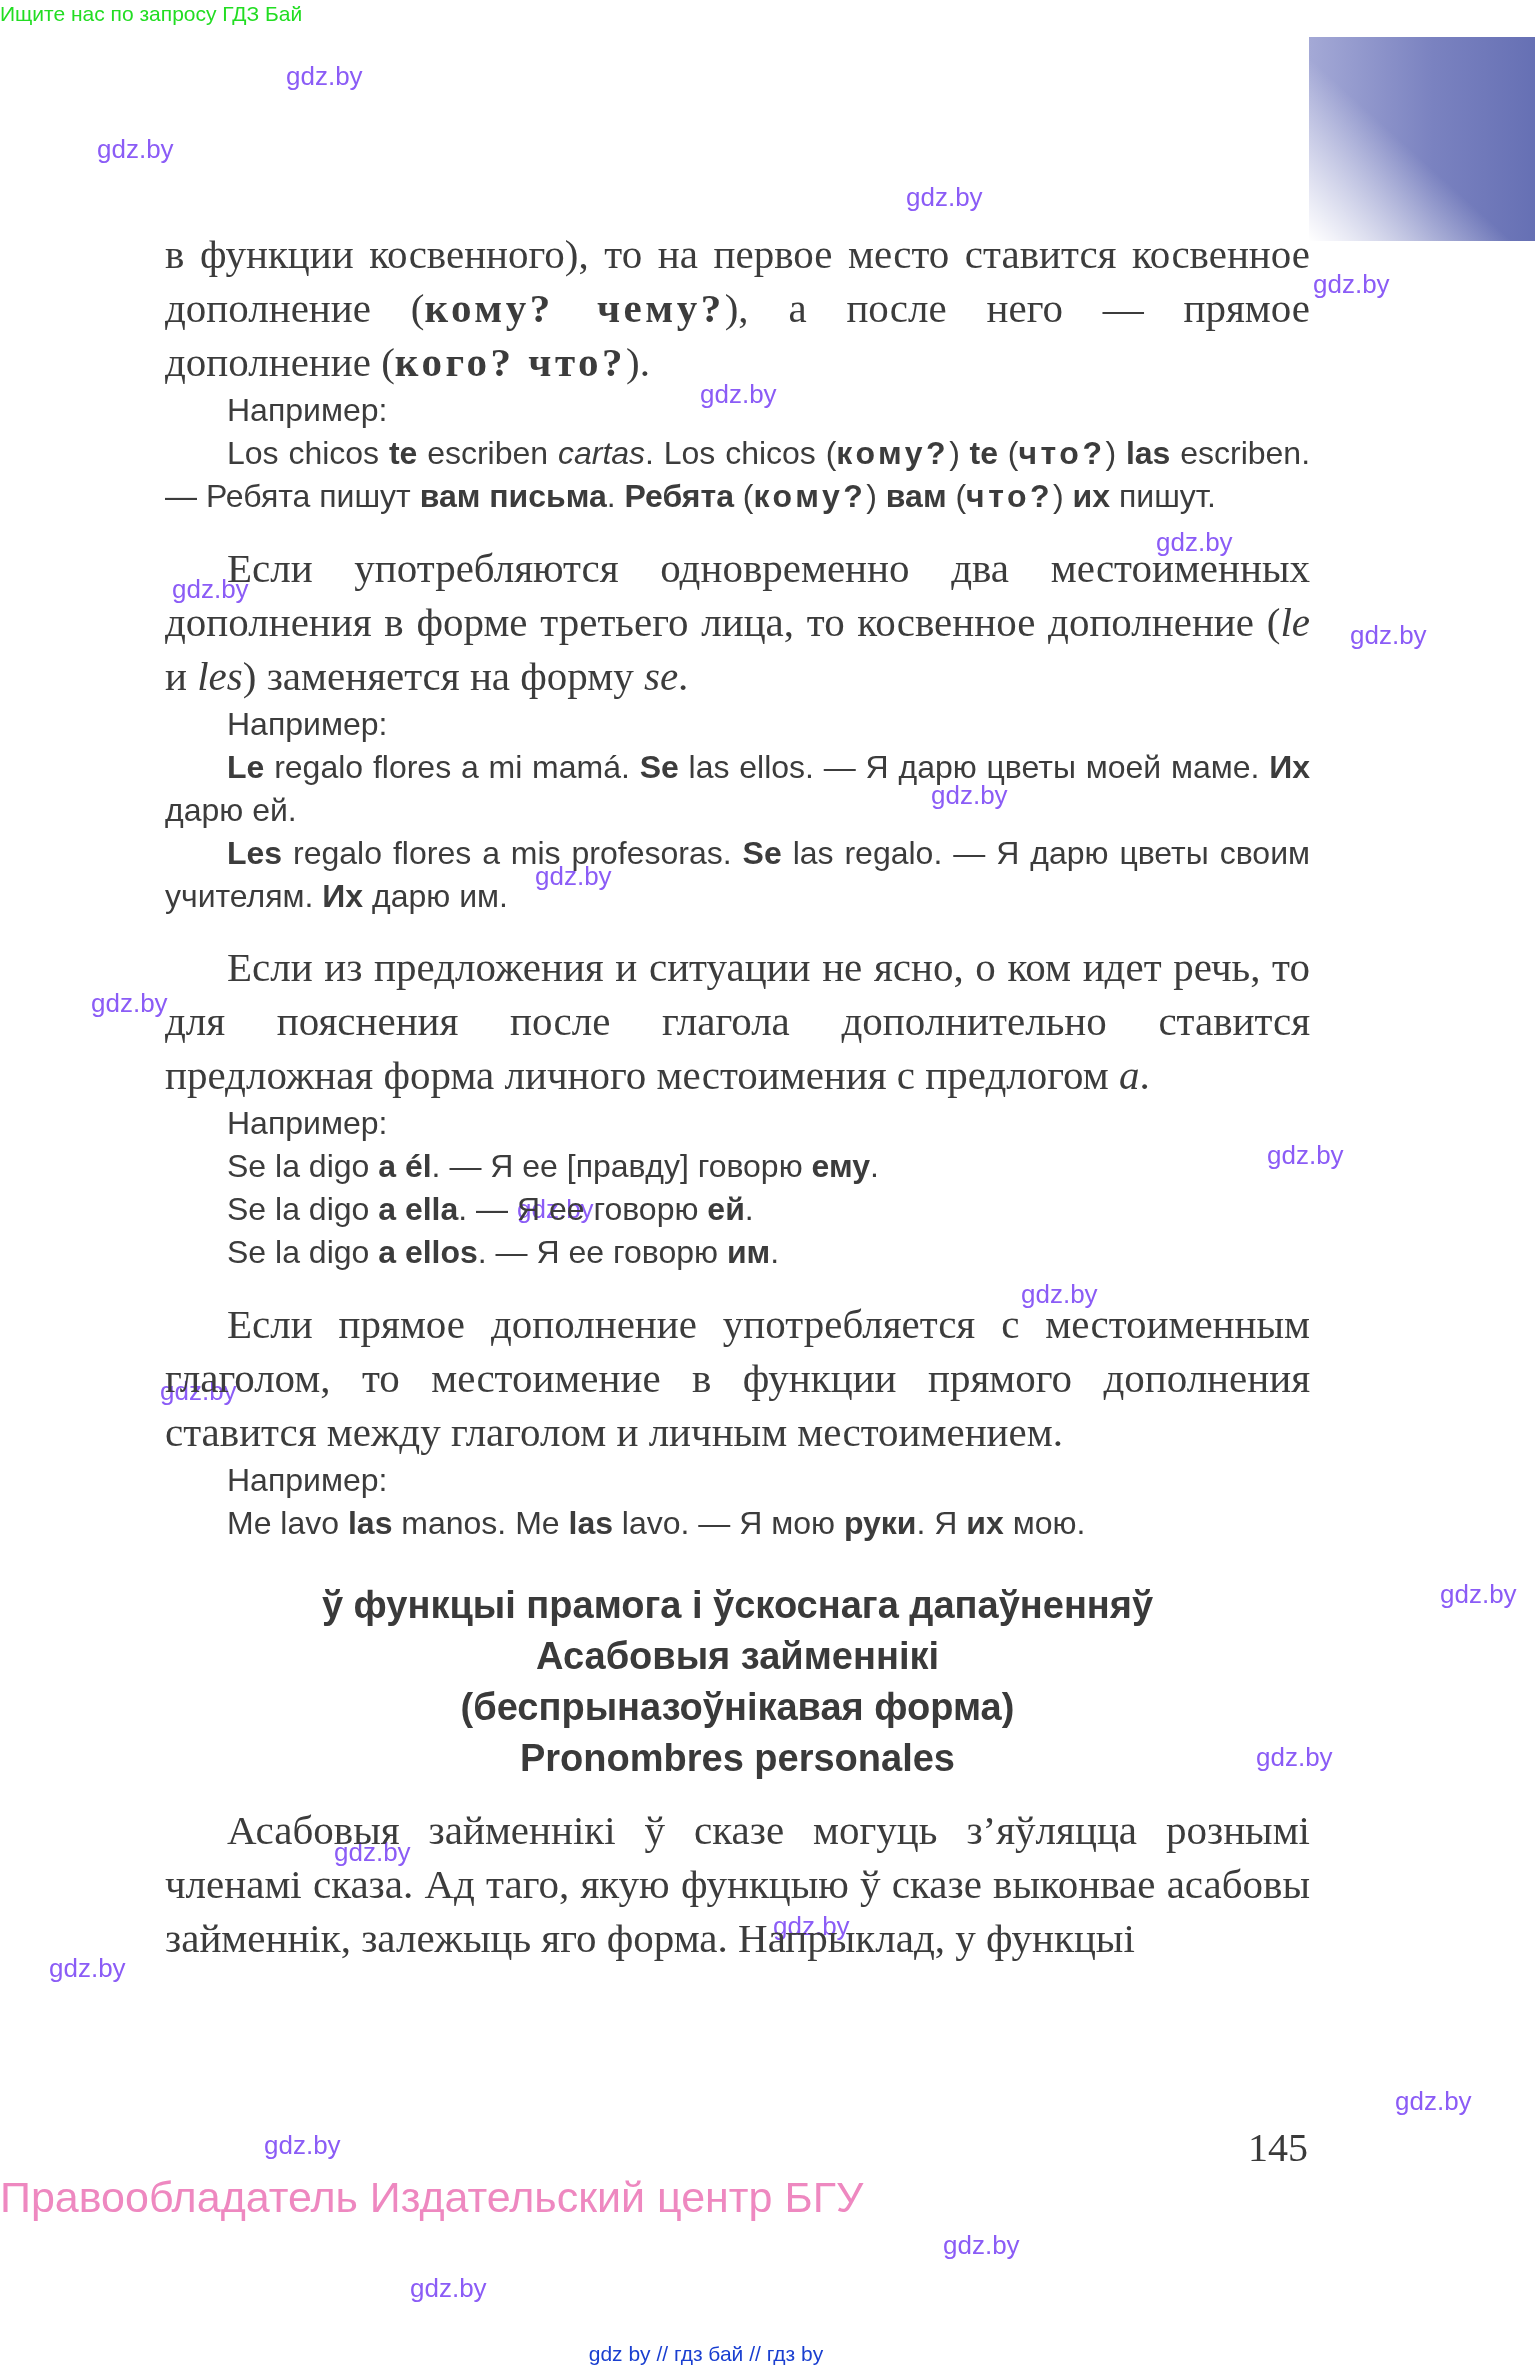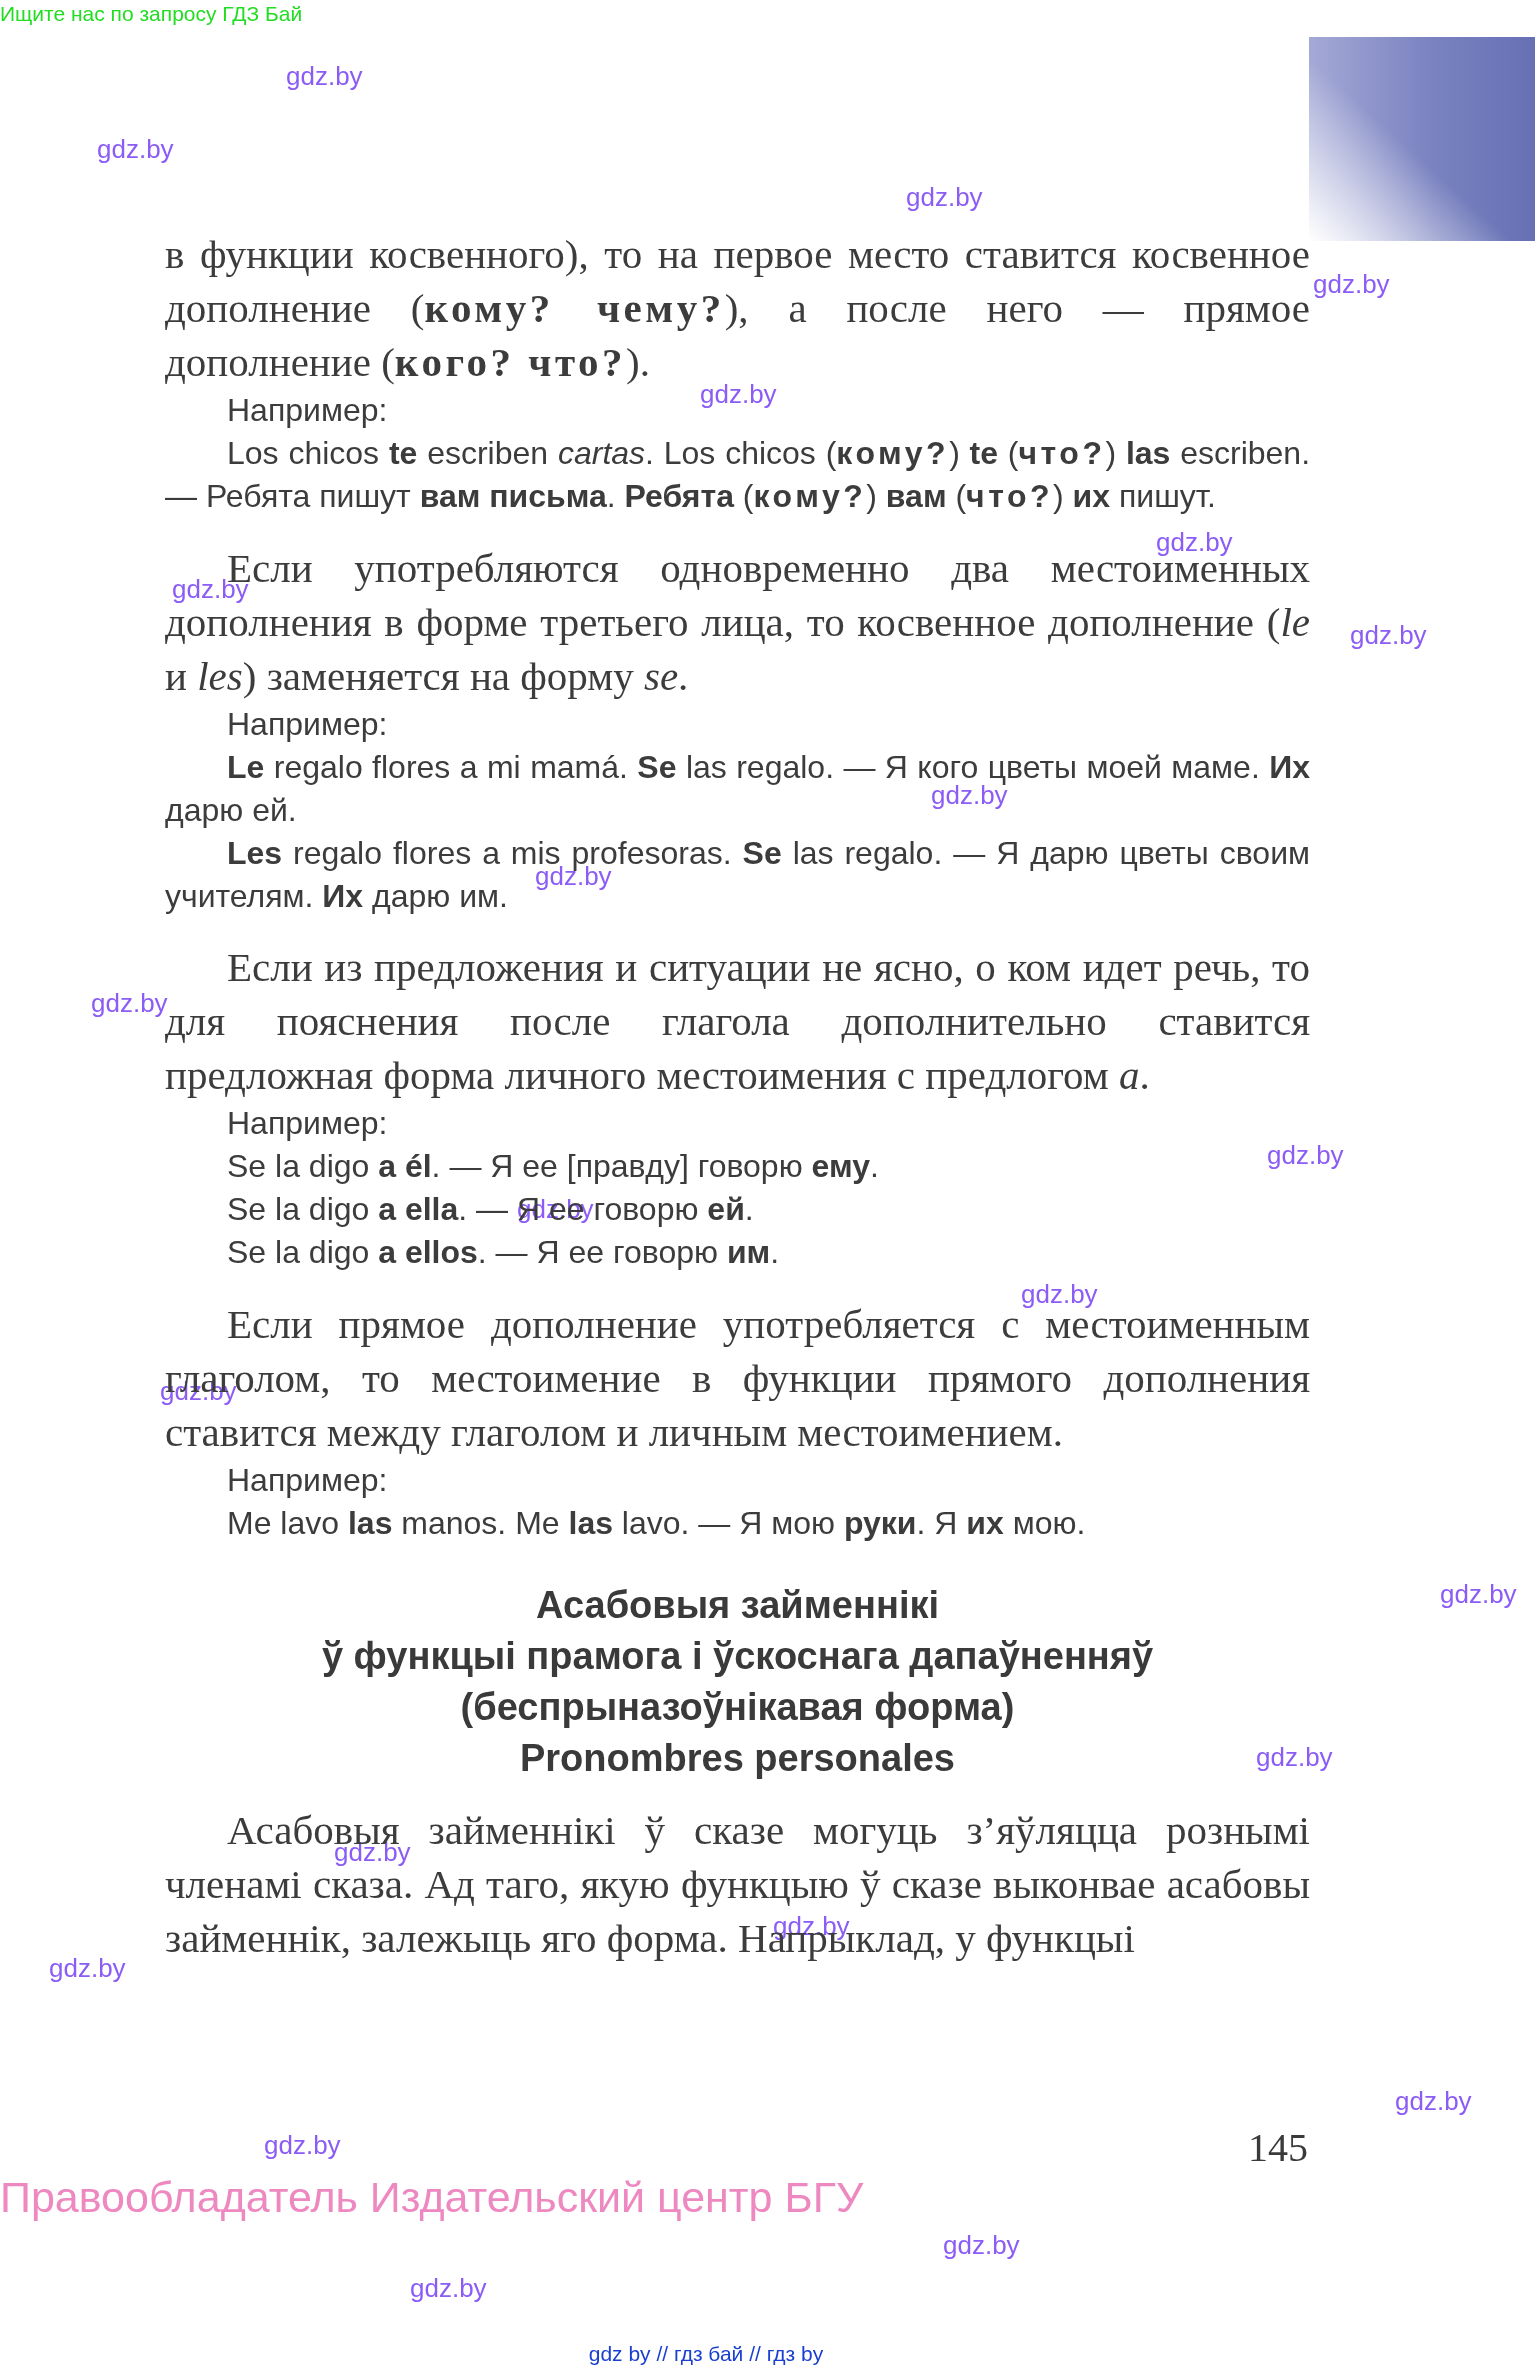--- a/index.html
+++ b/index.html
@@ -94,41 +94,41 @@
 
   <p class="serif"><span>в функции косвенного), то на первое место ставится кос­венное дополнение (</span><span class="spaced">кому? чему?</span><span>), а после него — прямое дополнение (</span><span class="spaced">кого? что?</span><span>).</span></p>
 
   <p class="sans indent">Например:</p>
   <p class="sans indent"><span>Los chicos </span><b>te</b><span> escriben </span><i>cartas</i><span>. Los chicos (</span><span class="spaced">кому?</span><span>) </span><b>te</b><span> (</span><span class="spaced">что?</span><span>) </span><b>las</b><span> escriben. — Ребята пишут </span><b>вам письма</b><span>. </span><b>Ребята</b><span> (</span><span class="spaced">кому?</span><span>) </span><b>вам</b><span> (</span><span class="spaced">что?</span><span>) </span><b>их</b><span> пишут.</span></p>
 
   <div class="gap"></div>
   <p class="serif indent"><span>Если употребляются одновременно два местоименных дополнения в форме третьего лица, то косвенное дополнение (</span><i>le</i><span> и </span><i>les</i><span>) заменяется на форму </span><i>se</i><span>.</span></p>
 
   <p class="sans indent">Например:</p>
-  <p class="sans indent"><b>Le</b><span> regalo flores a mi mamá. </span><b>Se</b><span> las regalo. — Я кого цветы моей маме. </span><b>Их</b><span> дарю ей.</span></p>
+  <p class="sans indent"><b>Le</b><span> regalo flores a mi mamá. </span><b>Se</b><span> las ellos. — Я дарю цветы моей маме. </span><b>Их</b><span> дарю ей.</span></p>
   <p class="sans indent"><b>Les</b><span> regalo flores a mis profesoras. </span><b>Se</b><span> las regalo. — Я дарю цветы своим учителям. </span><b>Их</b><span> дарю им.</span></p>
 
   <div class="gap"></div>
   <p class="serif indent"><span>Если из предложения и ситуации не ясно, о ком идет речь, то для пояснения после глагола дополнительно ставится предложная форма личного местоимения с предлогом </span><i>a</i><span>.</span></p>
 
   <p class="sans indent">Например:</p>
   <p class="sans indent"><span>Se la digo </span><b>a él</b><span>. — Я ее [правду] говорю </span><b>ему</b><span>.</span></p>
   <p class="sans indent"><span>Se la digo </span><b>a ella</b><span>. — Я ее говорю </span><b>ей</b><span>.</span></p>
   <p class="sans indent"><span>Se la digo </span><b>a ellos</b><span>. — Я ее говорю </span><b>им</b><span>.</span></p>
 
   <div class="gap"></div>
   <p class="serif indent">Если прямое дополнение употребляется с местоименным глаголом, то местоимение в функции прямого дополнения ставится между глаголом и личным местоимением.</p>
 
   <p class="sans indent">Например:</p>
   <p class="sans indent"><span>Me lavo </span><b>las</b><span> manos. Me </span><b>las</b><span> lavo. — Я мою </span><b>руки</b><span>. Я </span><b>их</b><span> мою.</span></p>
 
   <div style="height:35px"></div>
   <div>
+    <p class="heading">ў функцыі прамога і ўскоснага дапаўненняў</p>
     <p class="heading">Асабовыя займеннікі</p>
-    <p class="heading">ў функцыі прамога і ўскоснага дапаўненняў</p>
     <p class="heading">(беспрыназоўнікавая форма)</p>
     <p class="heading">Pronombres personales</p>
   </div>
 
   <div style="height:19px"></div>
   <p class="serif indent">Асабовыя займеннікі ў сказе могуць з’яўляцца рознымі членамі сказа. Ад таго, якую функцыю ў сказе выконвае аса­бовы займеннік, залежыць яго форма. Напрыклад, у функцыі</p>
 </div>
 
 <div class="abs pagenum">145</div>
 <div class="abs rights">Правообладатель Издательский центр БГУ</div>

